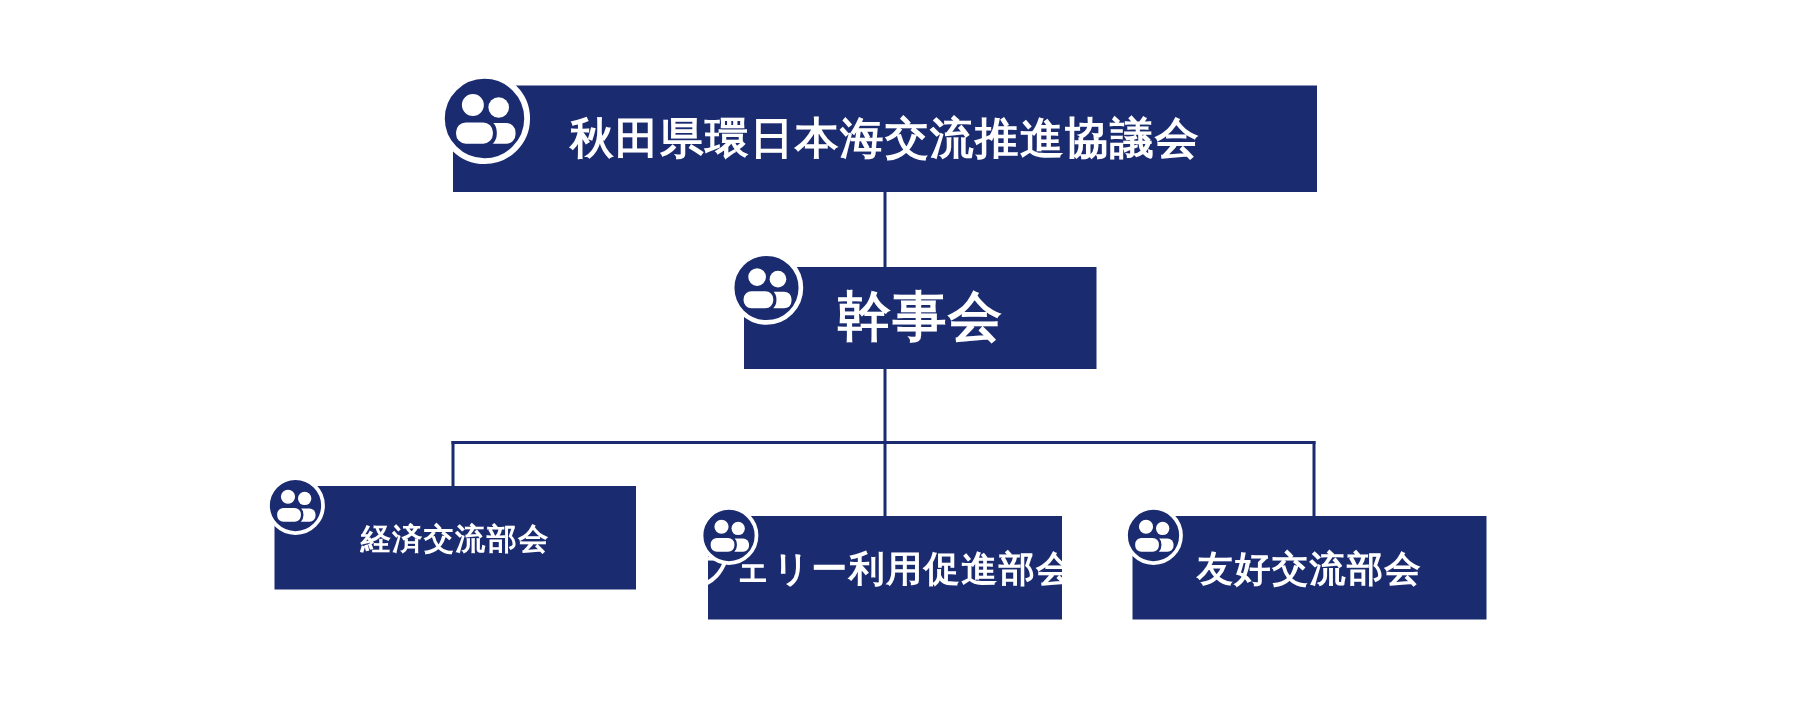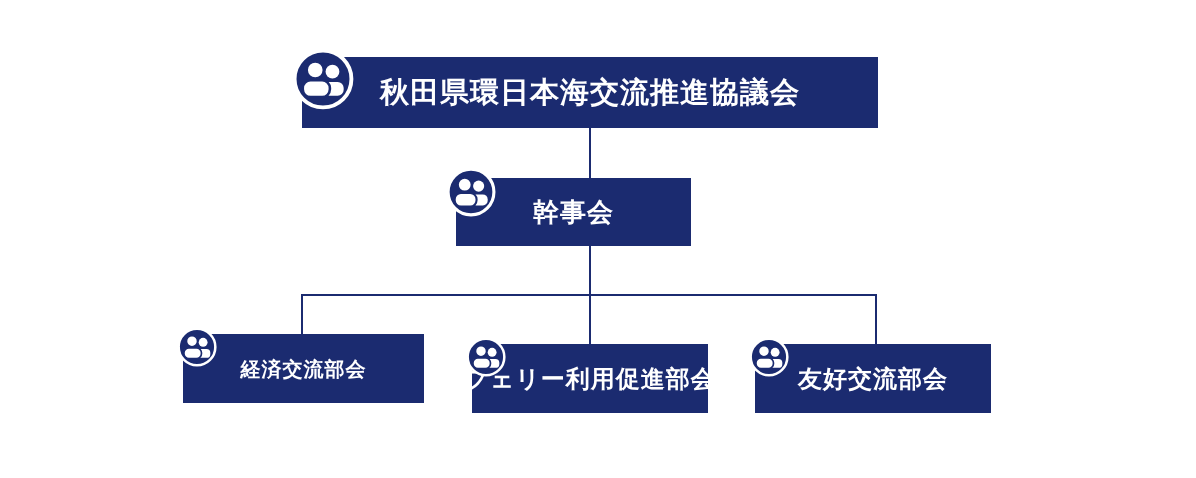--- a/index.html
+++ b/index.html
@@ -55,34 +55,34 @@
         <circle class="icon-bg" cx="36" cy="36" r="33"></circle>
         <circle class="person-back" cx="47" cy="27.5" r="8"></circle>
         <rect class="person-back" x="36.5" y="39.5" width="23.5" height="16" rx="7"></rect>
         <rect class="person-front" x="12.5" y="37.5" width="31.5" height="19.5" rx="9"></rect>
         <circle class="person-front" cx="27" cy="25.5" r="10"></circle>
       </svg>
     </span>
     <span class="label">秋田県環日本海交流推進協議会</span>
   </div>
 
-  <div class="node" style="left:456px;top:178px;width:235px;height:68px;font-size:26px">
+  <div class="node" style="left:496px;top:178px;width:235px;height:68px;font-size:36px">
     <span class="icon" style="width:50px;height:50px;left:-10px;top:-11px">
       <svg viewBox="0 0 72 72">
         <circle class="icon-bg" cx="36" cy="36" r="33"></circle>
         <circle class="person-back" cx="47" cy="27.5" r="8"></circle>
         <rect class="person-back" x="36.5" y="39.5" width="23.5" height="16" rx="7"></rect>
         <rect class="person-front" x="12.5" y="37.5" width="31.5" height="19.5" rx="9"></rect>
         <circle class="person-front" cx="27" cy="25.5" r="10"></circle>
       </svg>
     </span>
     <span class="label">幹事会</span>
   </div>
 
-  <div class="node" style="left:183px;top:334px;width:241px;height:69px;font-size:20px">
+  <div class="node" style="left:183px;top:324px;width:241px;height:69px;font-size:20px">
     <span class="icon" style="width:40px;height:40px;left:-6px;top:-7px">
       <svg viewBox="0 0 72 72">
         <circle class="icon-bg" cx="36" cy="36" r="33"></circle>
         <circle class="person-back" cx="47" cy="27.5" r="8"></circle>
         <rect class="person-back" x="36.5" y="39.5" width="23.5" height="16" rx="7"></rect>
         <rect class="person-front" x="12.5" y="37.5" width="31.5" height="19.5" rx="9"></rect>
         <circle class="person-front" cx="27" cy="25.5" r="10"></circle>
       </svg>
     </span>
     <span class="label">経済交流部会</span>

